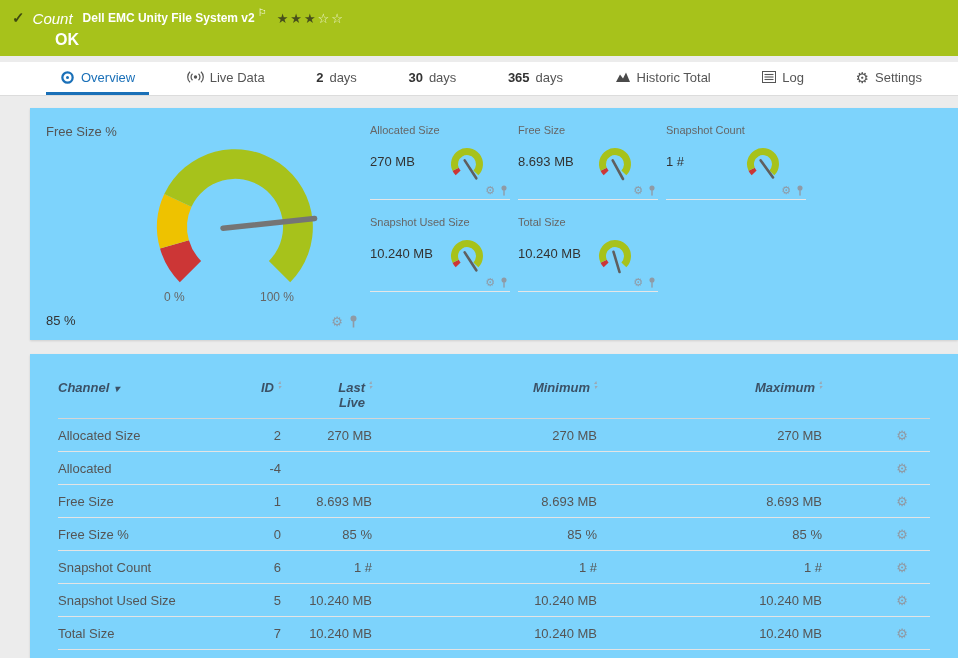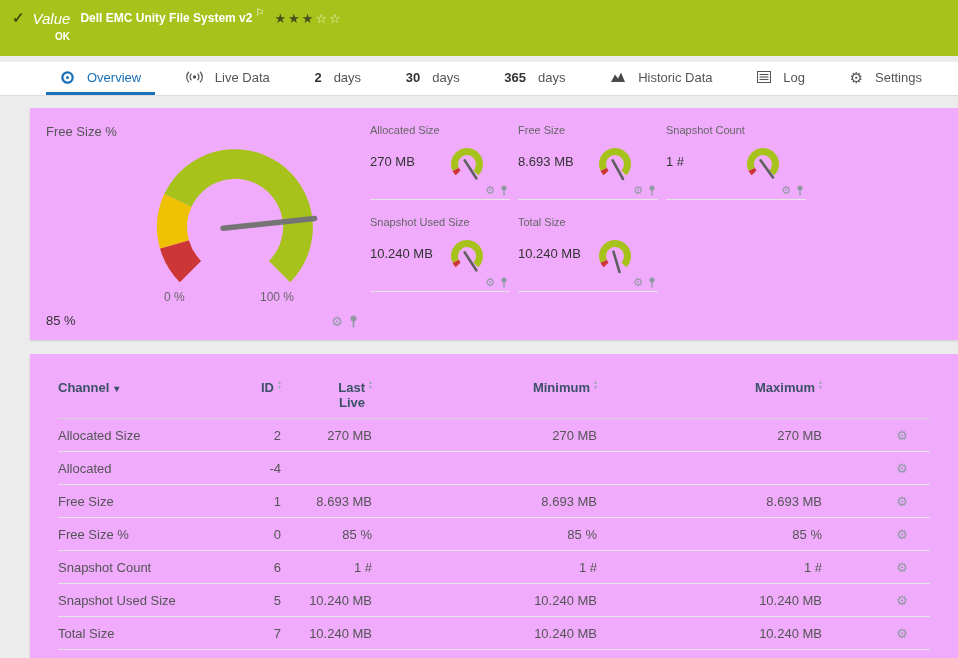--- a/index.html
+++ b/index.html
@@ -23,46 +23,46 @@
   .icon-check { color: #3e4a10; font-weight: bold; font-size: 15px; margin-right: 8px; }
   .hdr-kind { font-style: italic; font-size: 15px; }
   .hdr-title { font-weight: bold; font-size: 12px; margin-left: 10px; }
   .icon-flag::before { content: "\2690"; }
   .icon-flag { font-size: 10px; color: #fff; align-self: flex-start; margin: -2px 0 0 3px; cursor: pointer; }
   .stars { margin-left: 10px; font-size: 13px; letter-spacing: 2px; cursor: pointer; }
   .star-filled::before { content: "\2605"; }
   .star-empty::before  { content: "\2606"; }
   .star-filled { color: #474f1c; }
   .star-empty  { color: #eef4cf; }
-  .hdr-status { position: absolute; left: 55px; top: 31px; font-size: 10px; font-weight: bold; color: #fff; }
+  .hdr-status { position: absolute; left: 55px; top: 31px; font-size: 16px; font-weight: bold; color: #fff; }
 
   
   .tabbar {
     background: #fff;
     height: 34px;
     margin-top: 6px;
     border-bottom: 1px solid #dcdcdc;
     display: flex;
     justify-content: space-between;
     padding: 0 22px 0 46px;
   }
   .tab {
-    display: flex; align-items: center; gap: 12px;
+    display: flex; align-items: center; gap: 6px;
     padding: 0 14px;
     font-size: 13px; color: #555;
     cursor: pointer;
     border-bottom: 3px solid transparent;
   }
   .tab.active { color: #1A70B8; border-bottom-color: #1A70B8; }
   .tab .num { font-weight: bold; color: #333; }
   .icon-gear-tab::before { content: "\2699"; }
   .icon-gear-tab { font-size: 15px; color: #555; line-height: 1; }
 
   
-  .card { background: #f0abfc; margin-left: 30px; box-shadow: 0 1px 2px rgba(0,0,0,.12); }
+  .card { background: #7dd3fc; margin-left: 30px; box-shadow: 0 1px 2px rgba(0,0,0,.12); }
 
   .overview-card {
     margin-top: 12px;
     height: 232px;
     display: flex;
     padding: 10px 14px 6px 16px;
   }
 
   
   .gauge-panel { width: 312px; position: relative; flex-shrink: 0; }
@@ -102,20 +102,21 @@
     border-bottom: 1px solid #e4e4e4;
     min-height: 33px;
     font-size: 13px; color: #555;
   }
   .thead {
     align-items: start;
     padding: 2px 0 8px 0;
     border-bottom: 1px solid #d5d5d5;
     color: #3b5166; font-weight: bold;
     cursor: default;
+    font-style: italic;
   }
   .thead > div { cursor: pointer; }
   .c-right { text-align: right; }
   .c-gear { text-align: right; padding-right: 22px; }
   .th-wrap { display: inline-block; max-width: 46px; text-align: right; vertical-align: top; }
   .sort::after {
     content: "\25B4\A\25BE";
     white-space: pre;
     display: inline-block;
     font-size: 6px; line-height: 5px;
@@ -130,21 +131,21 @@
     color: #3b5166;
     margin-left: 5px;
   }
 </style>
 </head>
 <body>
 
 <header class="sensor-header">
   <div class="hdr-row">
     <span class="icon-check"></span>
-    <span class="hdr-kind">Value</span>
+    <span class="hdr-kind">Count</span>
     <span class="hdr-title">Dell EMC Unity File System v2</span>
     <span class="icon-flag"></span>
     <span class="stars"><span class="star-filled"></span><span class="star-filled"></span><span class="star-filled"></span><span class="star-empty"></span><span class="star-empty"></span></span>
   </div>
   <div class="hdr-status">OK</div>
 </header>
 
 <nav class="tabbar">
   <div class="tab active">
     <svg width="15" height="15" viewBox="0 0 16 16">
@@ -172,21 +173,21 @@
     <span>days</span>
   </div>
   <div class="tab">
     <span class="num">365</span>
     <span>days</span>
   </div>
   <div class="tab">
     <svg width="16" height="12" viewBox="0 0 16 12">
       <path d="M1 11 L5 3.5 L8 7.5 L11 1.5 L15 11 Z" fill="#4a4a4a"></path>
     </svg>
-    <span>Historic Data</span>
+    <span>Historic Total</span>
   </div>
   <div class="tab">
     <svg width="14" height="12" viewBox="0 0 14 12">
       <rect x="0.5" y="0.5" width="13" height="11" fill="none" stroke="#555" stroke-width="1"></rect>
       <line x1="2.5" y1="3.5" x2="11.5" y2="3.5" stroke="#555" stroke-width="1.1"></line>
       <line x1="2.5" y1="6" x2="11.5" y2="6" stroke="#555" stroke-width="1.1"></line>
       <line x1="2.5" y1="8.5" x2="11.5" y2="8.5" stroke="#555" stroke-width="1.1"></line>
     </svg>
     <span>Log</span>
   </div>

